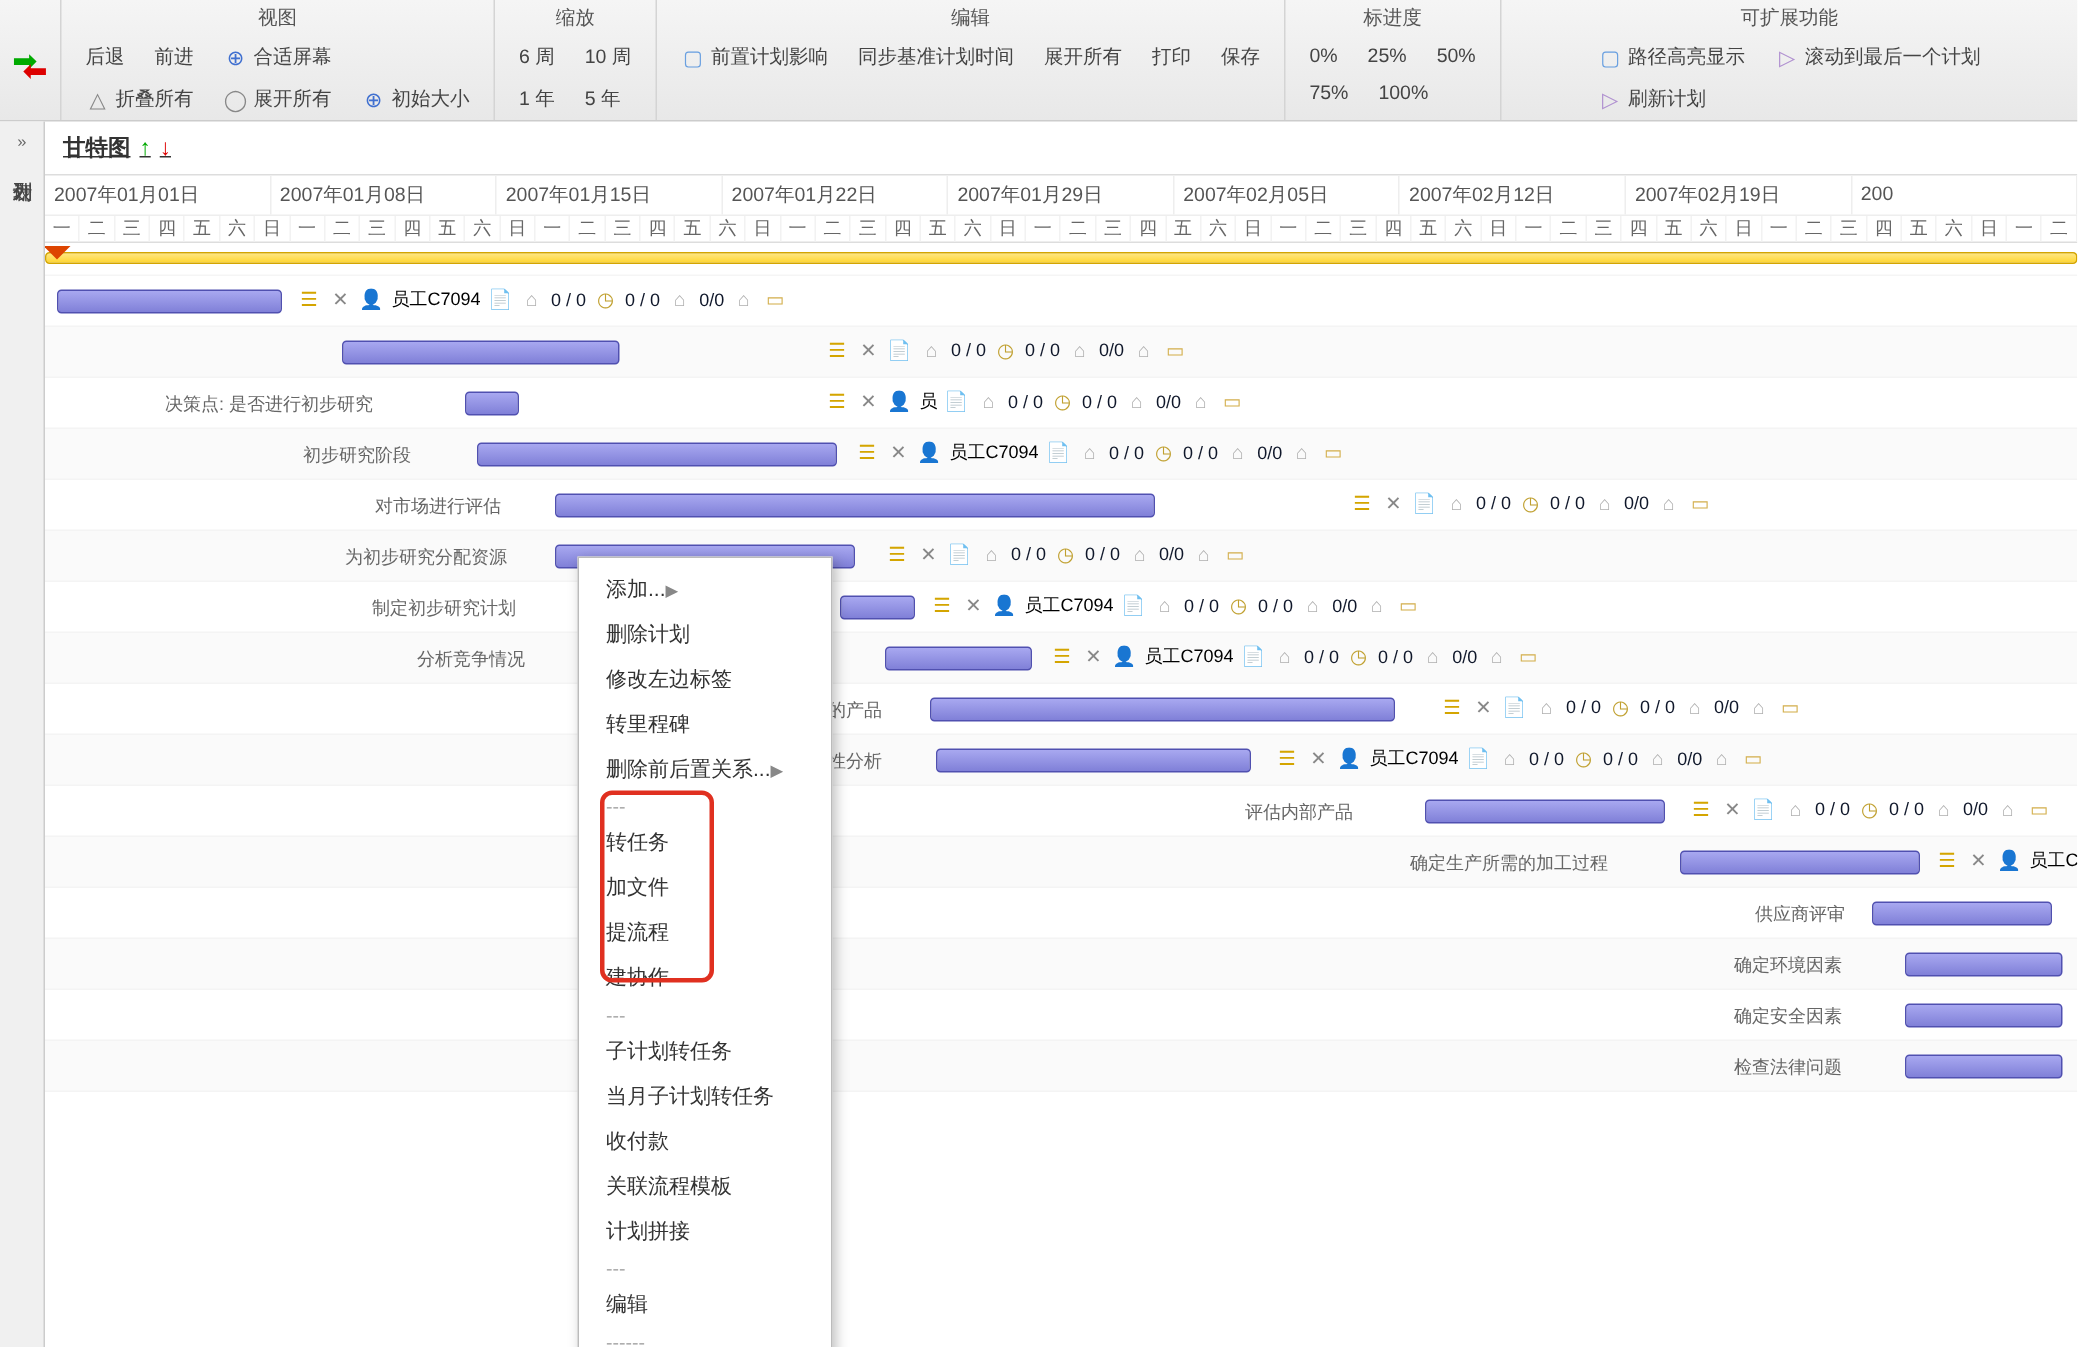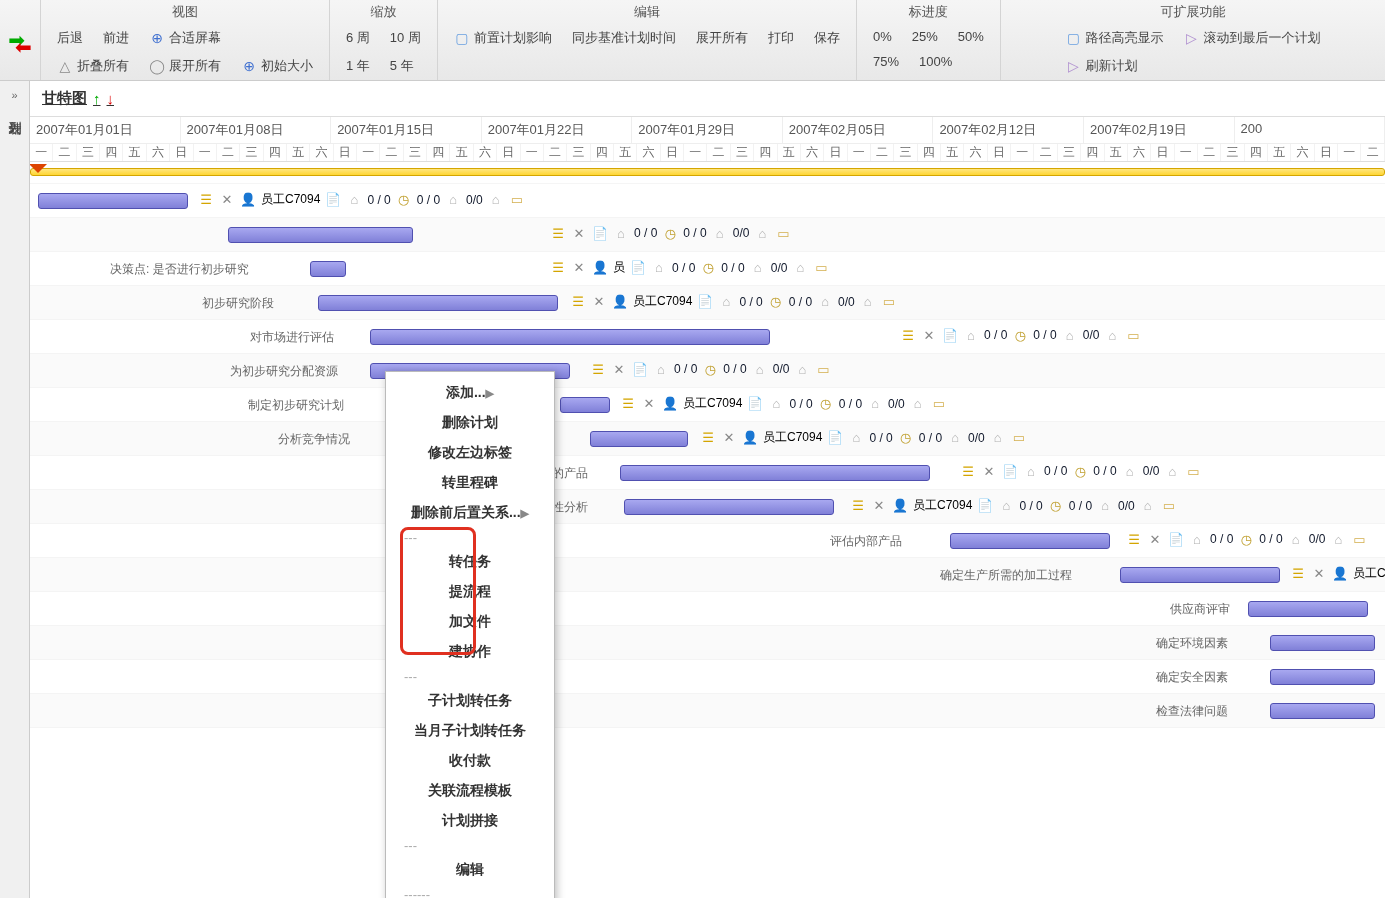--- a/index.html
+++ b/index.html
@@ -40,21 +40,21 @@
 .row:nth-child(even) { background:#fafafa; }
 
 .bar { position:absolute; height:16px; top:9px; background:linear-gradient(#a8a8f0, #8080d8); border:1px solid #5050b0; border-radius:3px; }
 .left-label { position:absolute; top:9px; font-size:12px; color:#666; text-align:right; white-space:nowrap; }
 .right-group { position:absolute; top:7px; display:flex; align-items:center; gap:5px; font-size:12px; white-space:nowrap; }
 .emp-link { color:#000000; }
 .mini-ico { width:16px; height:16px; display:inline-flex; align-items:center; justify-content:center; font-size:13px; }
 .stat { color:#0f172a; font-size:12px; }
 
 .ctx-menu { position:absolute; left:355px; top:290px; width:170px; background:#fff; border:1px solid #bbb; box-shadow:2px 2px 8px rgba(0,0,0,0.25); z-index:100; padding:6px 0; }
-.ctx-item { padding:6px 18px; font-size:14px; color:#333; display:flex; align-items:center; justify-content:center;font-weight:bold; }
+.ctx-item { padding:6px 18px; font-size:14px; color:#333; display:flex; align-items:center; justify-content:flex-start; }
 .ctx-item .sub-arrow { color:#888; font-size:11px; }
 .ctx-sep { padding:2px 18px; color:#aaa; font-size:13px; }
 .highlight-box { position:absolute; left:370px; top:446px; width:76px; height:128px; border:3px solid #e03020; border-radius:8px; z-index:101; pointer-events:none; }
 
 .ico-yellow { color:#d4a500; }
 .ico-blue { color:#4070d0; }
 .ico-person { color:#d4a500; }
 .ico-wrench { color:#888; }
 .ico-clock { color:#c0a030; }
 .ico-home { color:#b0b0b0; }
@@ -499,22 +499,22 @@
         </div>
       <div class="ctx-item">删除计划</div>
       <div class="ctx-item">修改左边标签</div>
       <div class="ctx-item">转里程碑</div>
       <div class="ctx-item">
           <span>删除前后置关系...</span>
           <span class="sub-arrow">▶</span>
         </div>
       <div class="ctx-sep">---</div>
       <div class="ctx-item">转任务</div>
+      <div class="ctx-item">加文件</div>
       <div class="ctx-item">提流程</div>
-      <div class="ctx-item">加文件</div>
       <div class="ctx-item">建协作</div>
       <div class="ctx-sep">---</div>
       <div class="ctx-item">子计划转任务</div>
       <div class="ctx-item">当月子计划转任务</div>
       <div class="ctx-item">收付款</div>
       <div class="ctx-item">关联流程模板</div>
       <div class="ctx-item">计划拼接</div>
       <div class="ctx-sep">---</div>
       <div class="ctx-item">编辑</div>
       <div class="ctx-sep">------</div>

